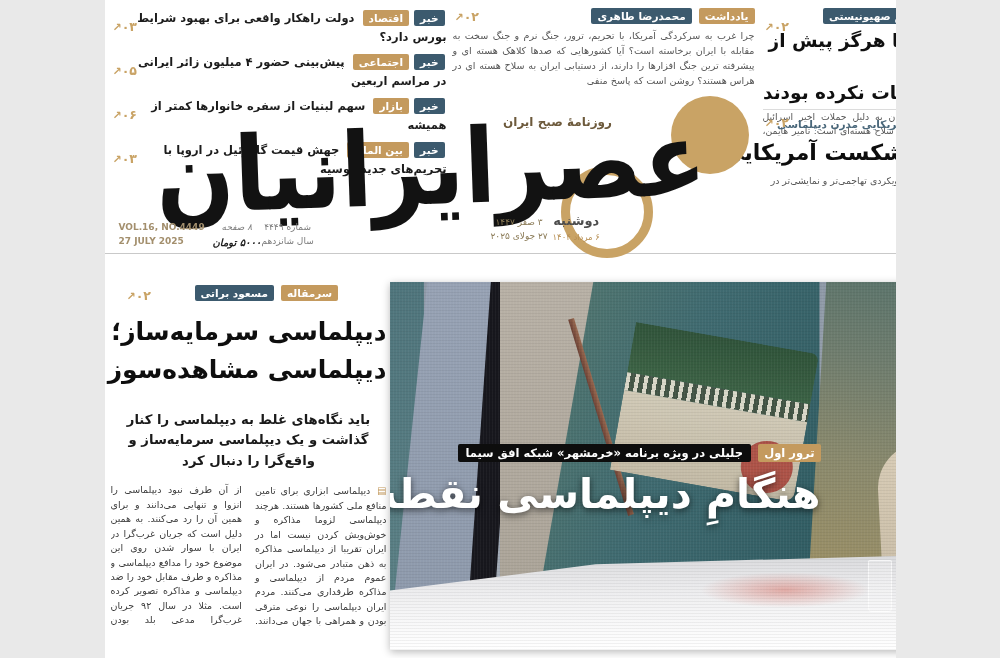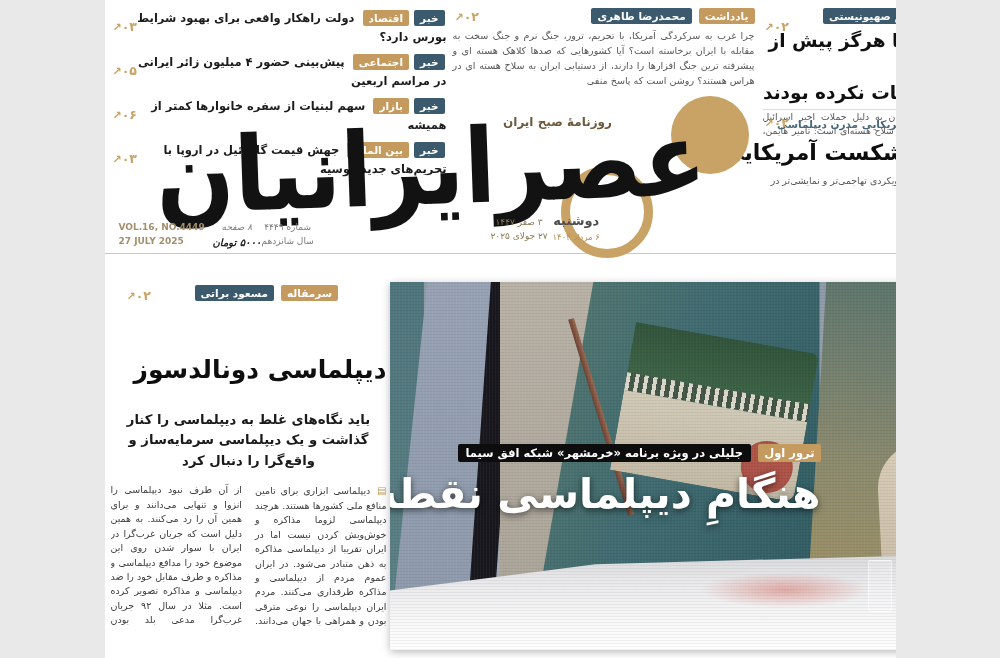--- a/index.html
+++ b/index.html
@@ -214,21 +214,21 @@
   </div>
 
   <div id="divider"></div>
 
   <div id="editorial">
     <div class="ed-tags">
       <span class="tag-gold">سرمقاله</span>
       <span class="tag-navy">مسعود براتی</span>
     </div>
     <span class="marker"><i>↗</i><b>۰۲</b></span>
-    <h1><br><span>دیپلماسی دونالد‌سوز</span></h1>
+    <h1><span>دیپلماسی سرمایه‌ساز؛</span><br><span>دیپلماسی مشاهده‌سوز</span></h1>
     <div class="subhead">باید نگاه‌های غلط به دیپلماسی را کنار گذاشت و یک دیپلماسی سرمایه‌ساز و واقع‌گرا را دنبال کرد</div>
     <div class="body-copy">
       <span class="bullet">▤</span>
       <span>دیپلماسی ابزاری برای تامین منافع ملی کشورها هستند. هرچند دیپلماسی لزوما مذاکره و خوش‌وبش کردن نیست اما در ایران تقریبا از دیپلماسی مذاکره به ذهن متبادر می‌شود. در ایران عموم مردم از دیپلماسی و مذاکره طرفداری می‌کنند. مردم ایران دیپلماسی را نوعی مترقی بودن و همراهی با جهان می‌دانند. از آن طرف نبود دیپلماسی را انزوا و تنهایی می‌دانند و برای همین آن را رد می‌کنند. به همین دلیل است که جریان غرب‌گرا در ایران با سوار شدن روی این موضوع خود را مدافع دیپلماسی و مذاکره و طرف مقابل خود را ضد دیپلماسی و مذاکره تصویر کرده است. مثلا در سال ۹۲ جریان غرب‌گرا مدعی بلد بودن دیپلماسی و زبان دنیا بود و ادعا می‌کرد که دیگران این را بلد نیستند. به این حد هم اکتفا نکرد و حضور خود را مساوی با امنیت و صلح و حضور جریان مقابل را برابر با جنگ تصویر می‌کرد. در انتخابات سال گذشته نیز این رفتار مشاهده شد. بعد از انتخابات ظریف که معاون رئیس جمهور بود در نشست داووس این را به زبان آورد که اگر دیگری رئیس جمهور</span>
     </div>
   </div>
 
   <div id="photo">
     <div id="photo-inner">
       <div class="panel-teal"></div>

